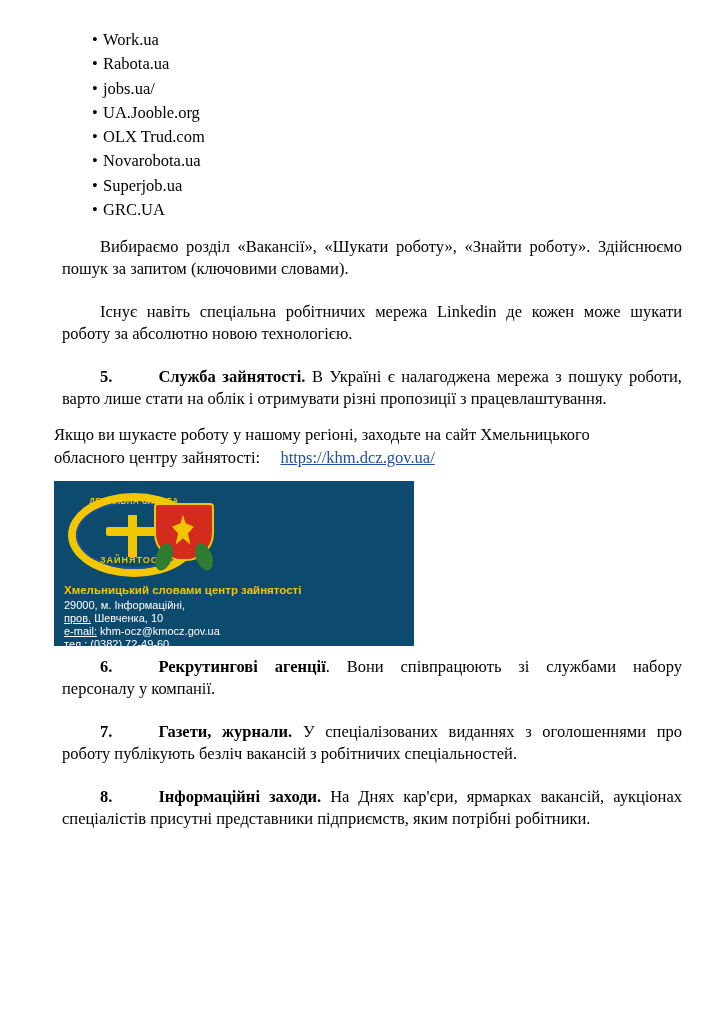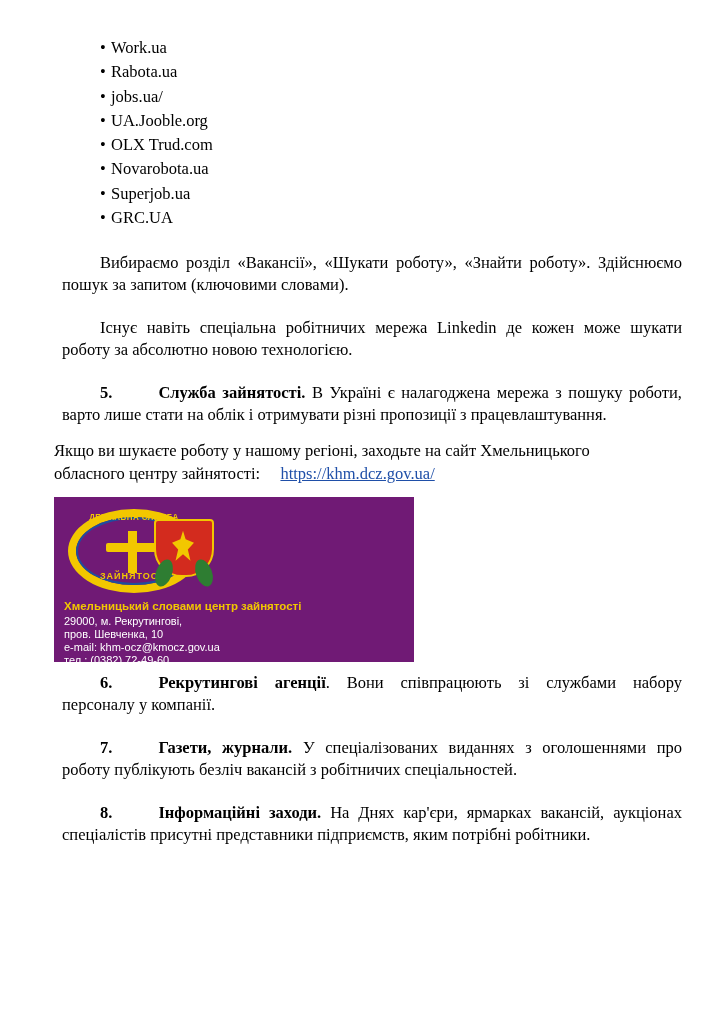--- a/index.html
+++ b/index.html
@@ -25,21 +25,21 @@
     width: 636px;
   }
   .intro-italic {
     font-style: italic;
     font-size: 16.5px;
     line-height: 1.42;
     margin: 0 0 2px 38px;
   }
   .site-list {
     list-style: none;
-    margin: 8px;
+    margin: 0;
     padding: 0;
   }
   .site-list li {
     font-size: 16.5px;
     line-height: 1.47;
     margin-left: 38px;
     white-space: nowrap;
   }
   .site-list li .bullet {
     display: inline-block;
@@ -77,21 +77,21 @@
   }
   .spacer-4 { height: 4px; }
   .spacer-6 { height: 6px; }
 
   
   .banner {
     position: relative;
     width: 360px;
     height: 165px;
     margin: 12px 0 10px 0;
-    background: #701a75;
+    background: #0c4a6e;
     overflow: hidden;
     font-family: "Liberation Sans", sans-serif;
   }
   .banner .logo-wrap {
     position: absolute;
     left: 14px;
     top: 8px;
     width: 150px;
     height: 92px;
   }
@@ -212,20 +212,21 @@
   .banner .b-lines {
     position: absolute;
     left: 10px;
     top: 118px;
     color: #ffffff;
     font-size: 11px;
     line-height: 1.18;
     white-space: nowrap;
   }
   .banner .b-lines .u {
+    text-decoration: underline;
   }
 </style>
 </head>
 <body>
 
 <div class="page">
   <div class="doc-body">
 
 
     <ul class="site-list">
@@ -270,21 +271,21 @@
         </div>
       </div>
       <div class="shield">
         <div class="shield-bg"></div>
         <div class="shield-em"></div>
         <div class="wreath-l"></div>
         <div class="wreath-r"></div>
       </div>
       <div class="b-title">Хмельницький словами центр зайнятості</div>
       <div class="b-lines">
-        <div>29000, м. Рекрутингові,</div>
+        <div>29000, м. Інформаційні,</div>
         <div><span class="u">пров.</span><span> Шевченка, 10</span></div>
         <div><span class="u">e-mail:</span><span> khm-ocz@kmocz.gov.ua</span></div>
         <div><span class="u">тел.:</span><span> (0382) 72-49-60</span></div>
 
       </div>
     </div>
 
     <p class="para"><span class="num">6.</span><span class="tab-gap"></span><span class="bold">Рекрутингові агенції</span><span>. Вони співпрацюють зі службами набору персоналу у компанії.</span></p>
 
     <div class="spacer-4"></div>

